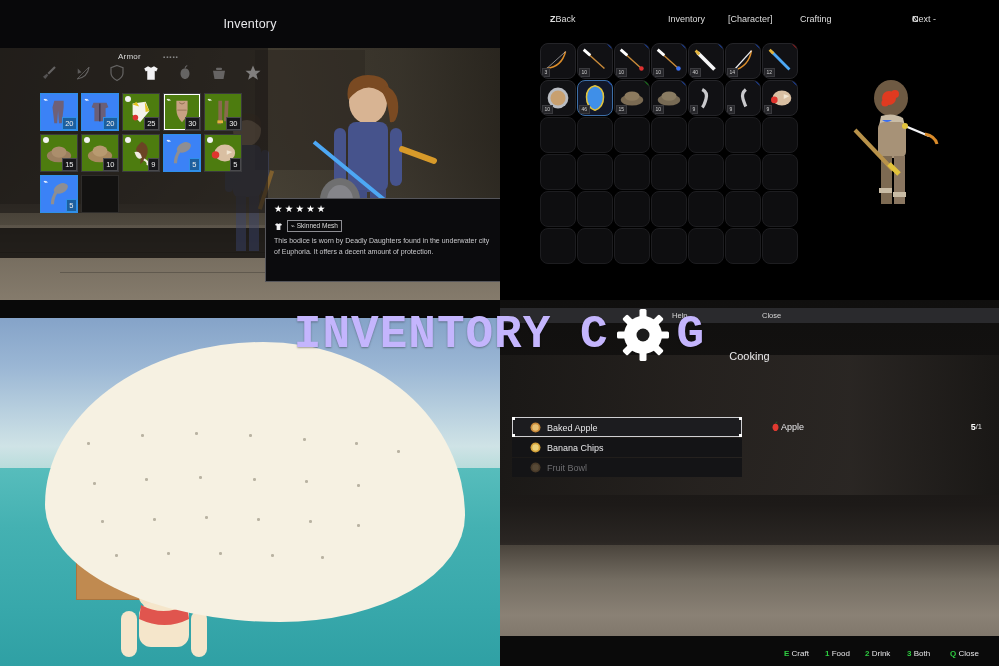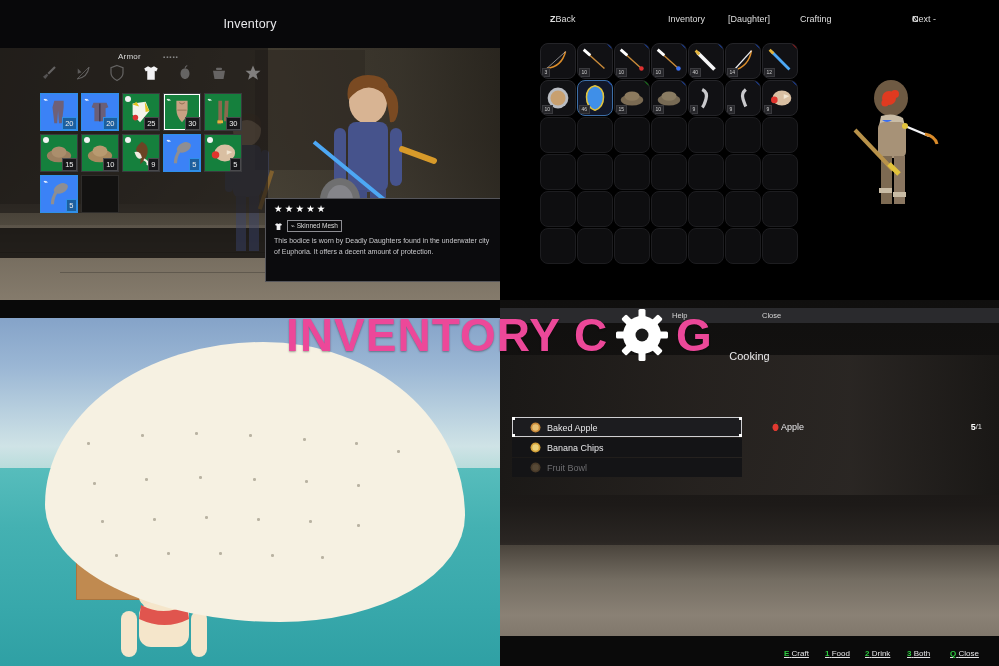--- a/index.html
+++ b/index.html
@@ -43,21 +43,21 @@
   .tab-label { position:absolute; left:118px; top:52px; color:#dcdcdc; font-size:8px; letter-spacing:.2px; }
   .tabs { position:absolute; left:38px; top:62px; display:flex; gap:13px; align-items:center; }
   .tab { width:21px; height:21px; display:flex; align-items:center; justify-content:center;
     opacity:.55; position:relative; }
   .tab.sel { opacity:1; }
   .tab svg { width:18px; height:18px; display:block; }
   .tab-dots { position:absolute; left:163px; top:54px; color:#8d8d8d; font-size:6px; letter-spacing:1px;}
 
   .grid { position:absolute; left:40px; top:93px; display:grid;
     grid-template-columns: repeat(5, 38px); gap:3px; }
-  .slot { width:38px; height:38px; background:#15803d; border:1px solid #3a3a3d;
+  .slot { width:38px; height:38px; background:#4d7c0f; border:1px solid #3a3a3d;
     position:relative; overflow:hidden; }
   .slot.equipped { background:#3b82f6; border-color:#2f8fe8; }
   .slot.sel { outline:none; }
   .slot.sel::before, .slot.sel::after,
   .slot.sel > .corner { pointer-events:none; }
   .slot.sel { box-shadow: 0 0 0 1px #fff inset; }
   .slot.empty { background:#131211; border-color:#2e2c2a; }
   .qty { position:absolute; right:0; bottom:0; background:#17171a; color:#eee;
     font-size:7.5px; line-height:1; padding:2px 2.5px; border:1px solid #4a4a4d; }
   .slot.equipped .qty { background:#1d5f9e; border-color:#2f8fe8; }
@@ -141,27 +141,27 @@
   .selc { position:absolute; width:3px; height:3px; background:#fff; }
 
   .rec-ic, .comp-ic { width:11px; height:11px; border-radius:50%; position:relative; }
 
   .comp-row { position:absolute; left:760px; top:417px; width:230px; height:19px;
     display:flex; align-items:center; padding:0 8px 0 10px; color:#e6e6e8; font-size:9px; }
   .comp-name { flex:1; }
   .comp-have { font-weight:bold; font-size:9px; color:#fff; }
   .comp-need { font-size:7.5px; color:#e2e2e4; }
 
-  .br-hot { position:absolute; bottom:8px; font-size:8px; color:#e4e4e6; white-space:nowrap;text-decoration:underline; }
+  .br-hot { position:absolute; bottom:8px; font-size:8px; color:#e4e4e6; white-space:nowrap; }
 
   
   .logo { position:absolute; left:0; top:296px; width:100%; height:78px;
     display:flex; align-items:center; justify-content:center; gap:6px; pointer-events:none; }
-  .logo-txt { color:#ec4899; font-size:46px; font-weight:bold; letter-spacing:1px;
-    font-family:Liberation Sans, sans-serif;
+  .logo-txt { color:#c4b5fd; font-size:46px; font-weight:bold; letter-spacing:1px;
+    font-family:Liberation Mono, monospace;
     text-shadow: 0 1px 2px rgba(0,0,0,.35); }
   .cogwrap { position:relative; width:52px; height:52px; margin:0 2px; }
 </style>
 </head>
 <body>
 
 <div class="stage">
 
   <div class="quad" id="q-tl">
     <div class="tl-scene">
@@ -376,21 +376,21 @@
     </div>
   </div>
 
   <div class="quad" id="q-tr">
     <div class="tr-nav">
       <span style="left:50px;">
         <span class="key">Z</span>
         <span>- Back</span>
       </span>
       <span style="left:168px;">Inventory</span>
-      <span style="left:228px;" class="navsel">[Daughter]</span>
+      <span style="left:228px;" class="navsel">[Character]</span>
       <span style="left:300px;">Crafting</span>
       <span style="left:412px;">
         <span>Next -</span>
         <span class="key">C</span>
       </span>
     </div>
 
     <div class="tr-grid" style="left:40px;">
       <div class="cslot filled">
         <svg viewBox="0 0 36 36">

